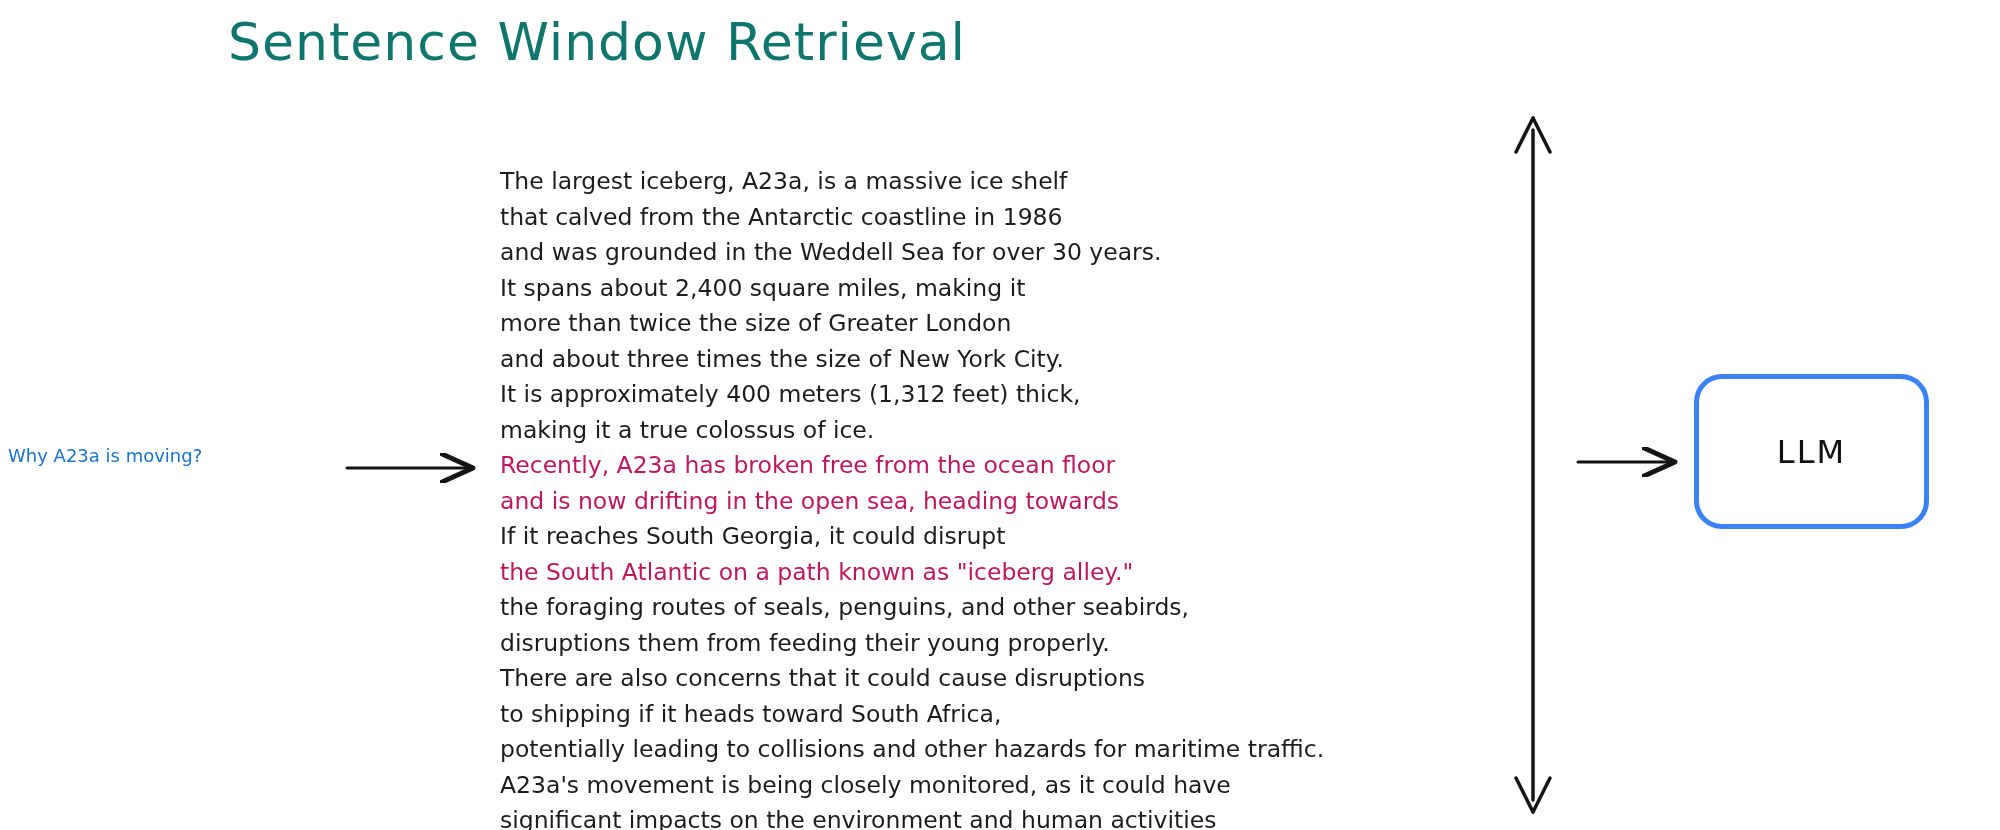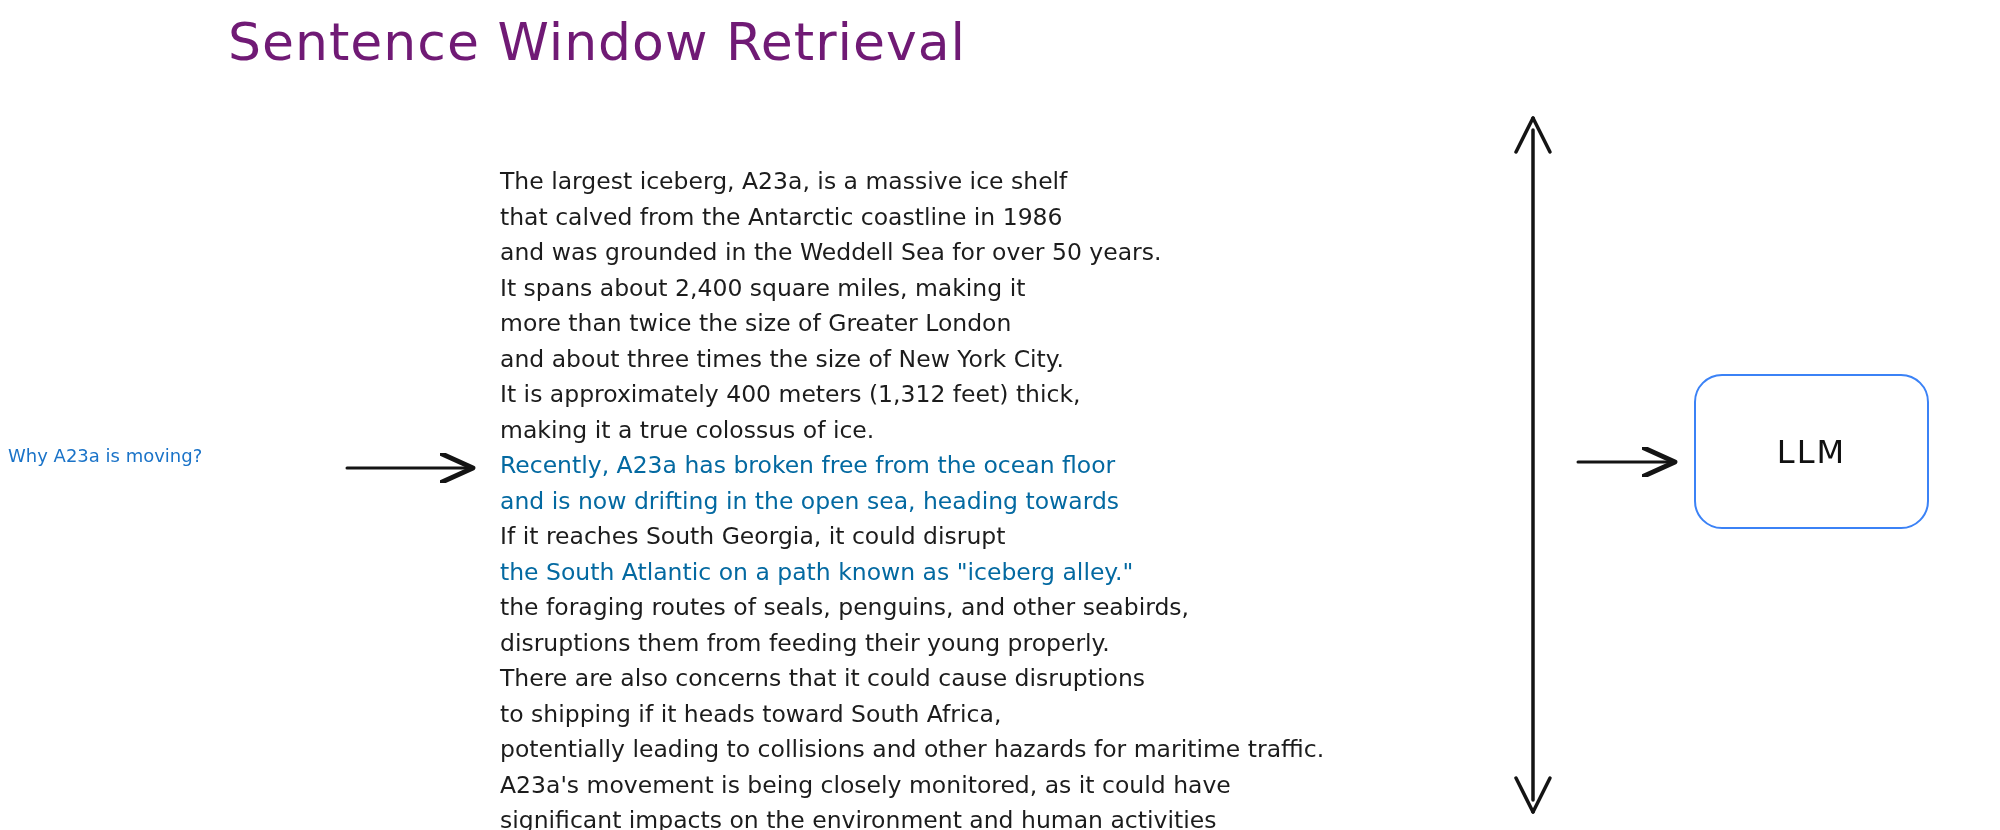--- a/index.html
+++ b/index.html
@@ -20,21 +20,21 @@
     position: absolute;
     inset: 0;
   }
 
   .title {
     position: absolute;
     left: 228px;
     top: 12px;
     font-size: 52px;
     letter-spacing: 1px;
-    color: #701a75;
+    color: #0f766e;
     font-family: "DejaVu Sans", sans-serif;
     white-space: nowrap;
   }
 
   .query-label {
     position: absolute;
     left: 8px;
     top: 445px;
     font-size: 18px;
     color: #1a73c8;
@@ -46,39 +46,39 @@
     left: 500px;
     top: 124px;
     width: 1030px;
     font-size: 23.5px;
     line-height: 35.5px;
     color: #1c1c1c;
     white-space: nowrap;
     margin-top: 40px;
   }
   .passage .line { display: block; }
-  .passage .line.hl { color: #0369a1; }
+  .passage .line.hl { color: #be185d; }
 
   .annotation {
     position: absolute;
     left: 1560px;
     top: 178px;
     font-size: 25px;
     line-height: 37px;
     color: #1a73c8;
     white-space: nowrap;
   }
 
   .llm-box {
     position: absolute;
     left: 1694px;
     top: 374px;
     width: 235px;
     height: 155px;
-    border: 2px solid #3b82f6;
+    border: 5px solid #3b82f6;
     border-radius: 28px;
     box-sizing: border-box;
     display: flex;
     align-items: center;
     justify-content: center;
   }
   .llm-box .llm-label {
     font-size: 32px;
     letter-spacing: 2px;
     color: #111111;
@@ -98,21 +98,21 @@
 
 <div class="diagram">
 
   <div class="title">Sentence Window Retrieval</div>
 
   <div class="query-label">Why A23a is moving?</div>
 
   <div class="passage">
     <span class="line">The largest iceberg, A23a, is a massive ice shelf</span>
     <span class="line">that calved from the Antarctic coastline in 1986</span>
-    <span class="line">and was grounded in the Weddell Sea for over 50 years.</span>
+    <span class="line">and was grounded in the Weddell Sea for over 30 years.</span>
     <span class="line">It spans about 2,400 square miles, making it</span>
     <span class="line">more than twice the size of Greater London</span>
     <span class="line">and about three times the size of New York City.</span>
     <span class="line">It is approximately 400 meters (1,312 feet) thick,</span>
     <span class="line">making it a true colossus of ice.</span>
     <span class="line hl">Recently, A23a has broken free from the ocean floor</span>
     <span class="line hl">and is now drifting in the open sea, heading towards</span>
     <span class="line">If it reaches South Georgia, it could disrupt</span>
     <span class="line hl">the South Atlantic on a path known as "iceberg alley."</span>
     <span class="line">the foraging routes of seals, penguins, and other seabirds,</span>

